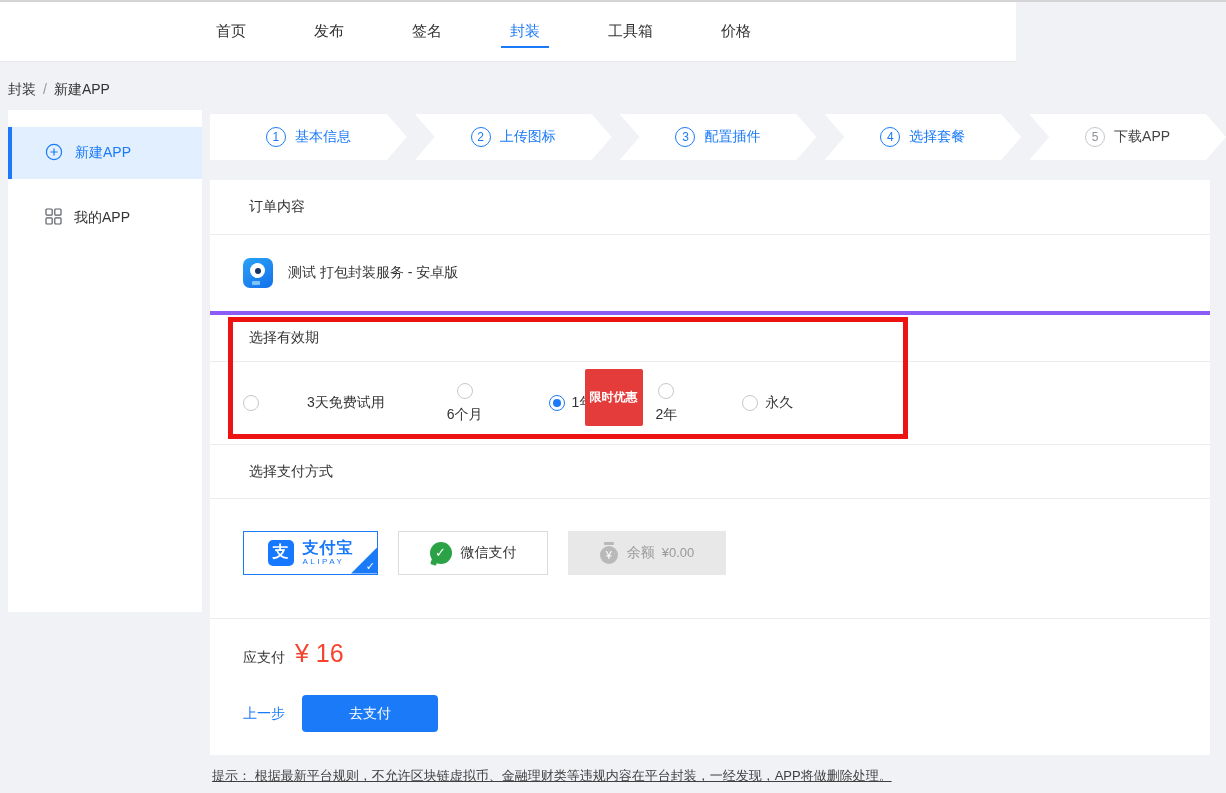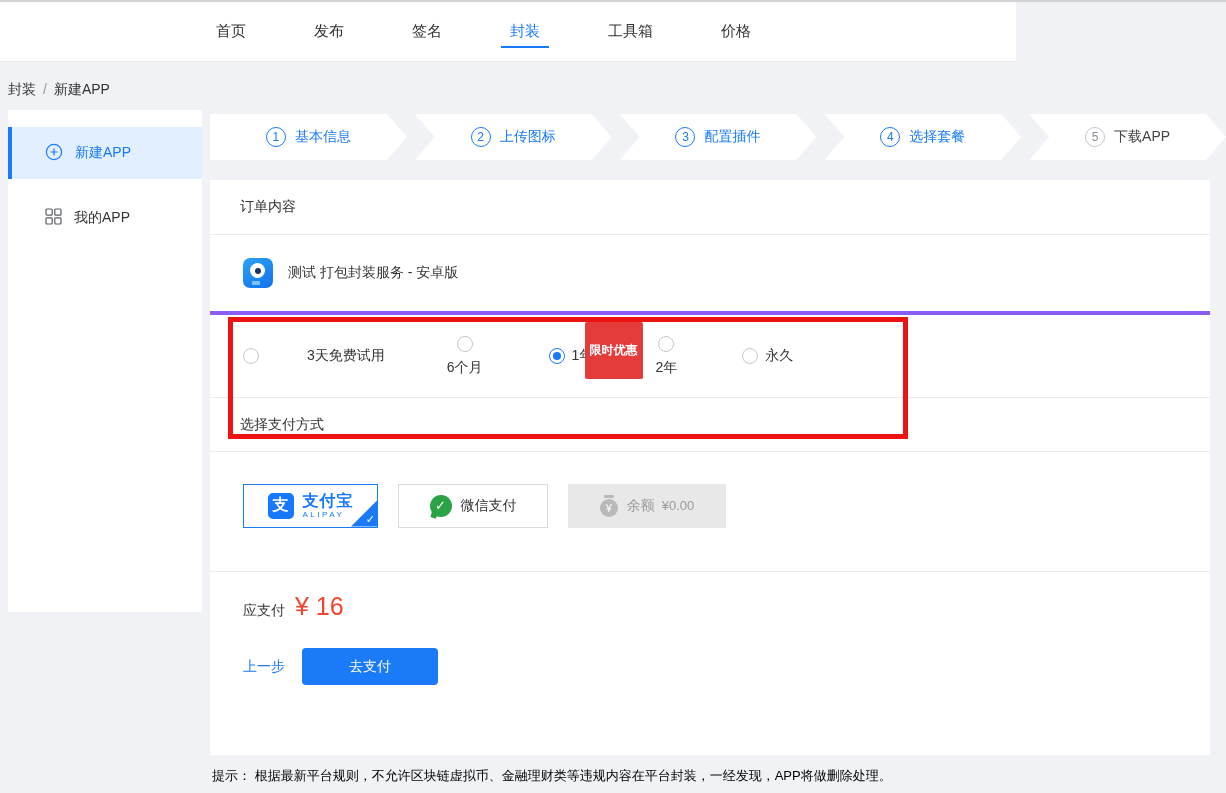--- a/index.html
+++ b/index.html
@@ -52,21 +52,21 @@
     width:20px; height:20px; border:1px solid #1a7af8; border-radius:50%;
     display:flex; align-items:center; justify-content:center; font-size:12px; color:#1a7af8;
     flex:0 0 auto;
   }
   .step.pending { color:#444; }
   .step.pending .num { border-color:#c3c7cc; color:#8a8f96; }
   
   .main-card {
     position:absolute; left:210px; top:178px; width:1000px; height:575px; background:#fff;
   }
-  .section-head { height:55px; display:flex; align-items:center; padding-left:30px;
+  .section-head { height:55px; display:flex; align-items:center; padding-left:39px;
     font-size:14px; color:#333; border-bottom:1px solid #ebebeb; }
   .section-head.h2 { height:47px; }
   
   .order-row { height:80px; display:flex; align-items:center; gap:15px;
     padding-left:33px; border-bottom:4px solid #8b5cf6; }
   .app-icon {
     width:30px; height:30px; border-radius:7px;
     background:linear-gradient(150deg,#2aa3f7 0%,#1470ea 100%);
     position:relative; flex:0 0 auto;
   }
@@ -127,21 +127,21 @@
   .pay-due .money { font-size:25px; color:#f5432c; }
   .actions { margin-top:27px; display:flex; align-items:center; gap:17px; }
   .back-link { font-size:14px; color:#1a7af8; cursor:pointer; }
   .pay-btn { width:136px; height:37px; background:#1a7af8; color:#fff; font-size:14px;
     border:none; border-radius:4px; cursor:pointer;
     font-family:"Liberation Sans","DejaVu Sans",sans-serif; }
   
   .red-annotation { position:absolute; left:228px; top:315px; width:680px; height:122px;
     border:5px solid #ee1313; pointer-events:none; z-index:5; }
   
-  .tip { position:absolute; left:212px; top:765px; font-size:13px; color:#000000; }
+  .tip { position:absolute; left:212px; top:765px; font-size:13px; color:#404040;text-decoration:underline; }
 </style>
 </head>
 <body>
 
 <div class="topbar">
   <div class="nav-item">首页</div>
   <div class="nav-item">发布</div>
   <div class="nav-item">签名</div>
   <div class="nav-item active">封装</div>
   <div class="nav-item">工具箱</div>
@@ -207,20 +207,21 @@
   <div class="order-row">
     <div class="app-icon">
       <div class="lens">
           <div class="pupil"></div>
         </div>
       <div class="tab"></div>
     </div>
     <span class="order-name">测试 打包封装服务 - 安卓版</span>
   </div>
 
+  <div class="section-head h2">选择有效期</div>
 
   <div class="radio-row">
     <div class="radio-opt" style="margin-right:62px;gap:48px;">
       <span class="rdot"></span>
       <span>3天免费试用</span>
     </div>
     <div class="radio-opt" style="margin-right:66px;flex-direction:column;">
       <span class="rdot"></span>
       <span>6个月</span>
     </div>

